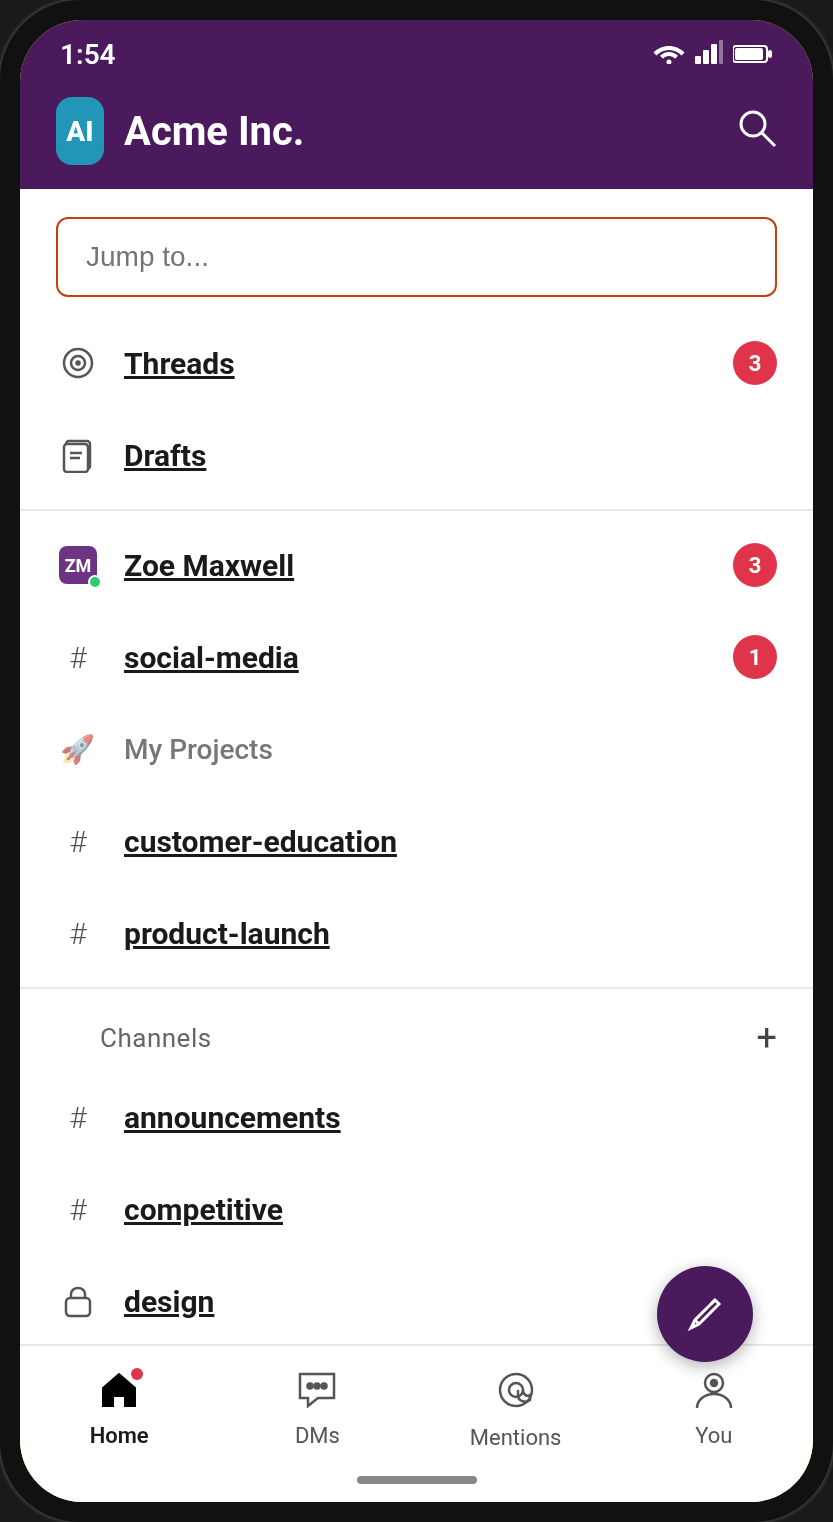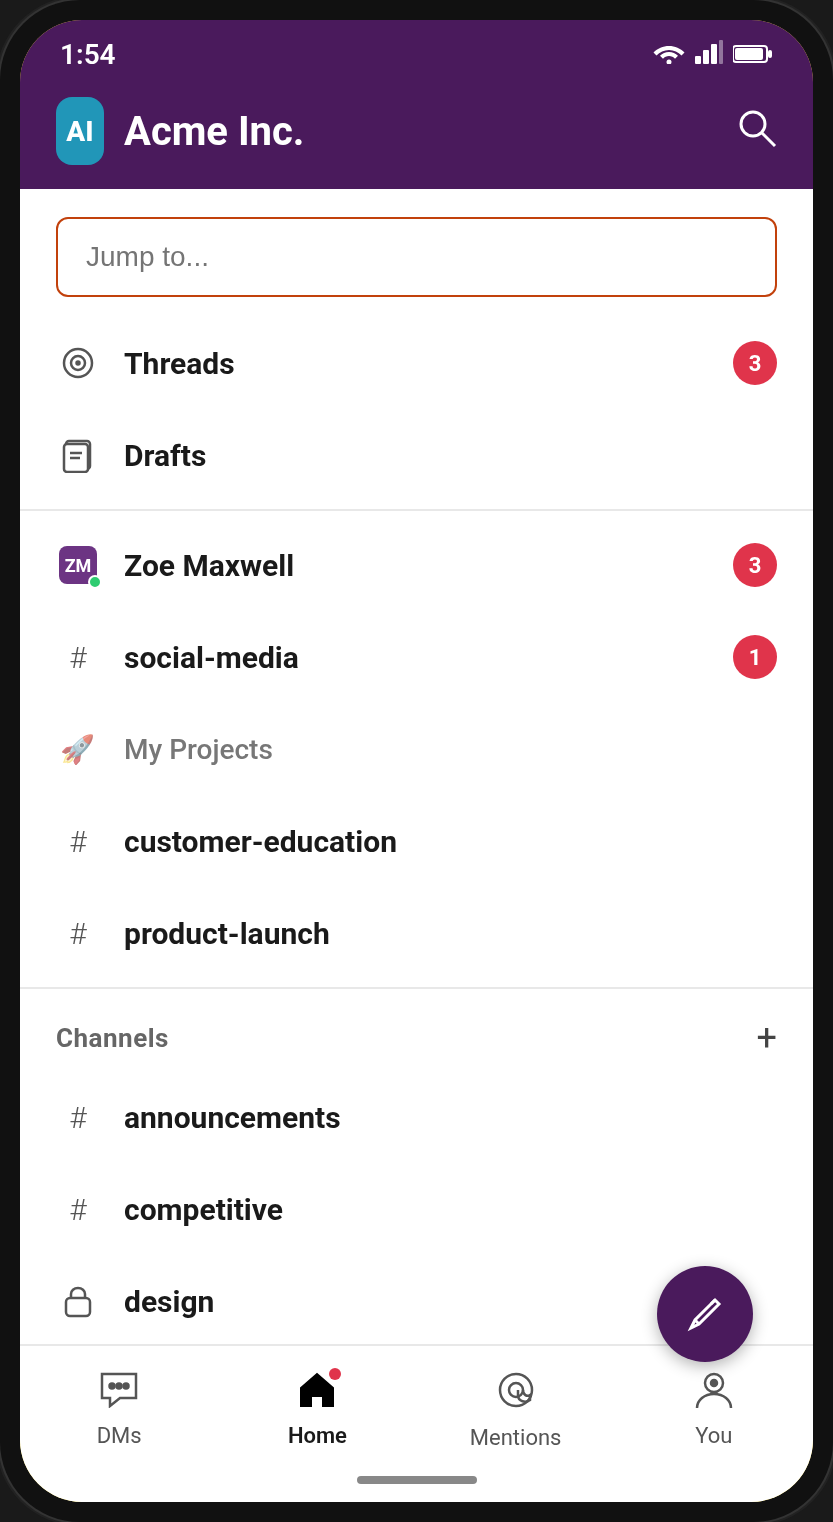--- a/index.html
+++ b/index.html
@@ -116,20 +116,21 @@
       justify-content: center;
       margin-right: 24px;
       font-size: 30px;
       flex-shrink: 0;
     }
     .nav-label {
       font-size: 30px;
       font-weight: 700;
       color: #1a1a1a;
       flex: 1;
+      text-decoration: underline;
     }
     .badge {
       background: #e0344b;
       color: white;
       border-radius: 50%;
       width: 44px;
       height: 44px;
       display: flex;
       align-items: center;
       justify-content: center;
@@ -144,23 +145,24 @@
     }
     
     .section-header {
       display: flex;
       align-items: center;
       justify-content: space-between;
       padding: 20px 36px 12px;
     }
     .section-title {
       font-size: 26px;
-      font-weight: 700;
+      font-weight: 400;
       color: #666;
       letter-spacing: 0.5px;
+      margin-left: 44px;
     }
     .section-add {
       font-size: 36px;
       color: #444;
       cursor: pointer;
     }
     
     .hash-icon {
       color: #555;
       font-size: 30px;
@@ -418,42 +420,42 @@
         <svg width="44" height="44" viewBox="0 0 44 44" fill="none" stroke="white" stroke-width="3">
           <path d="M8 36L12 28L32 8L36 12L16 32L8 36Z"></path>
           <line x1="28" y1="12" x2="32" y2="8"></line>
           <line x1="12" y1="28" x2="16" y2="32"></line>
         </svg>
       </div>
     </div>
 
     <div class="bottom-nav">
 
+      <div class="bottom-nav-item active">
+        <div class="bottom-nav-icon">
+          <svg width="40" height="38" viewBox="0 0 40 38" fill="none">
+            <path d="M4 18L20 4L36 18V36H26V26H14V36H4V18Z" fill="black" stroke="black" stroke-width="2"></path>
+          </svg>
+          <div class="home-dot"></div>
+        </div>
+        <span class="bottom-nav-label">Home</span>
+      </div>
+
       <div class="bottom-nav-item">
         <div class="bottom-nav-icon">
           <svg width="42" height="38" viewBox="0 0 42 38" fill="none" stroke="#555" stroke-width="2.5">
             <path d="M4 4H38V28H22L12 36V28H4V4Z"></path>
             <circle cx="14" cy="16" r="2.5" fill="#555"></circle>
             <circle cx="21" cy="16" r="2.5" fill="#555"></circle>
             <circle cx="28" cy="16" r="2.5" fill="#555"></circle>
           </svg>
         </div>
         <span class="bottom-nav-label">DMs</span>
       </div>
 
-      <div class="bottom-nav-item active">
-        <div class="bottom-nav-icon">
-          <svg width="40" height="38" viewBox="0 0 40 38" fill="none">
-            <path d="M4 18L20 4L36 18V36H26V26H14V36H4V18Z" fill="black" stroke="black" stroke-width="2"></path>
-          </svg>
-          <div class="home-dot"></div>
-        </div>
-        <span class="bottom-nav-label">Home</span>
-      </div>
-
       <div class="bottom-nav-item">
         <div class="bottom-nav-icon">
           <svg width="40" height="40" viewBox="0 0 40 40" fill="none" stroke="#555" stroke-width="2.5">
             <circle cx="20" cy="20" r="16"></circle>
             <circle cx="20" cy="20" r="7"></circle>
             <path d="M27 20C27 25 31 27 34 25V30C30 33 22 32 22 25V20" stroke="#555" stroke-width="2.5"></path>
           </svg>
         </div>
         <span class="bottom-nav-label">Mentions</span>
       </div>

